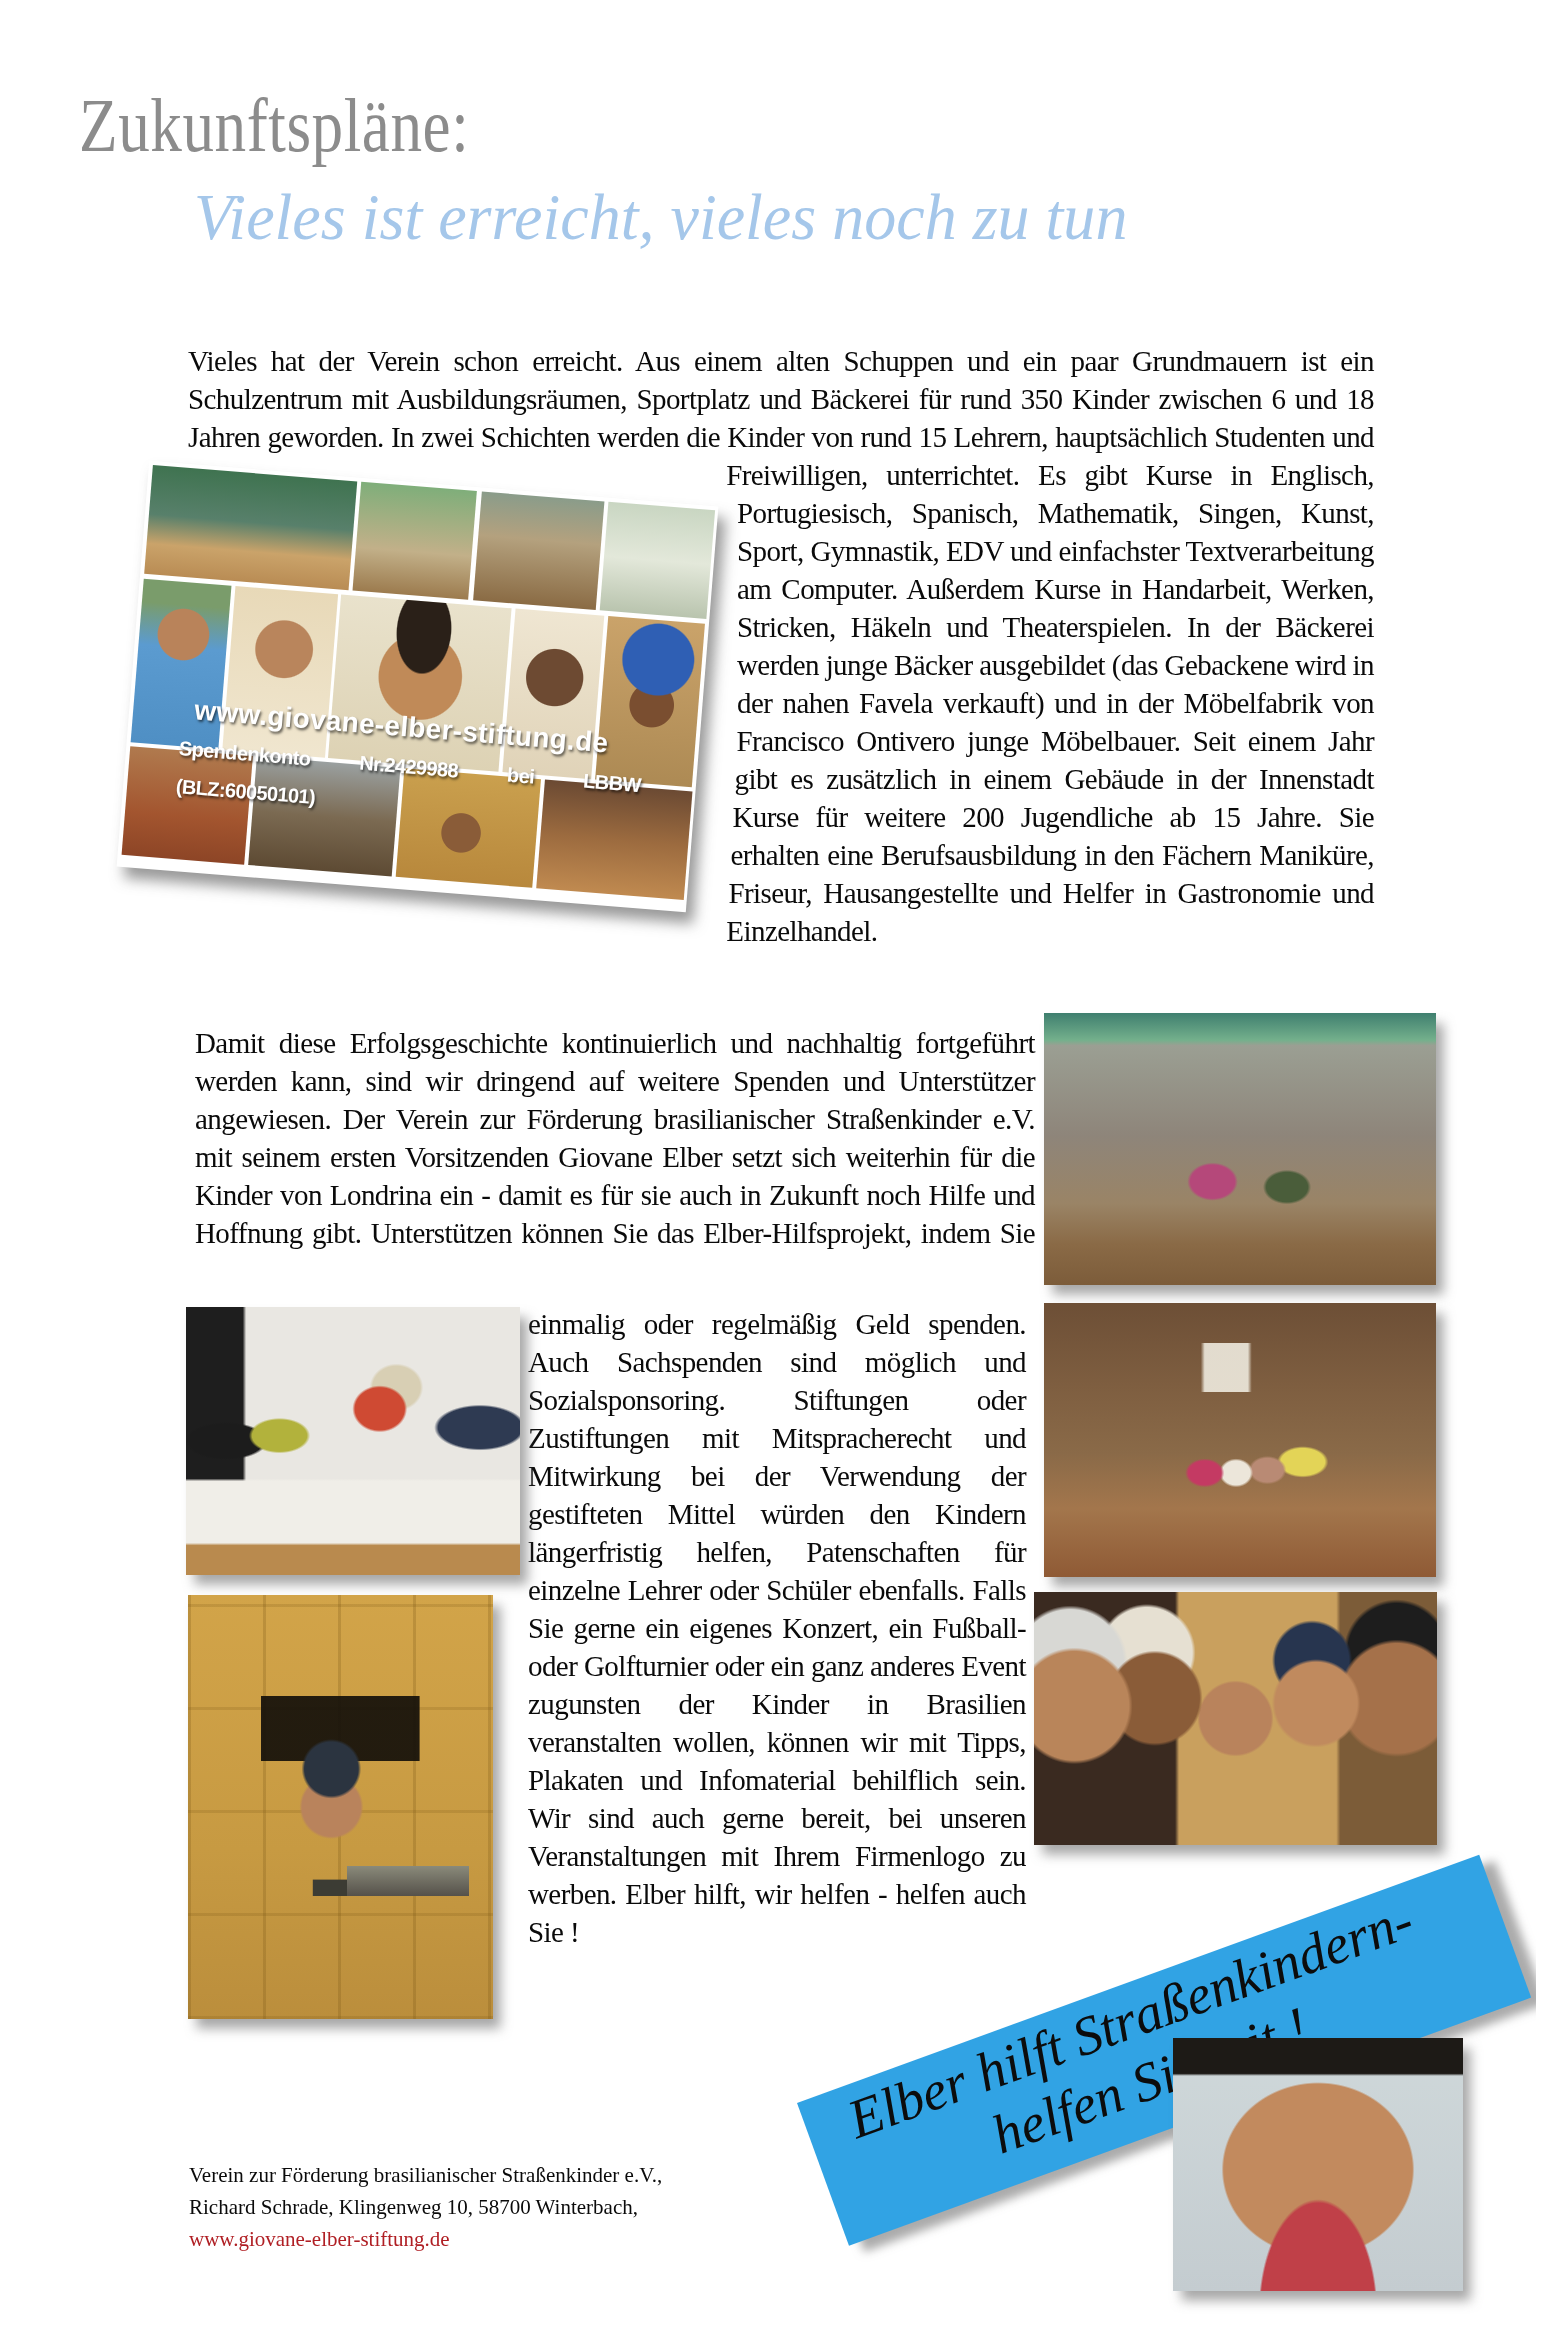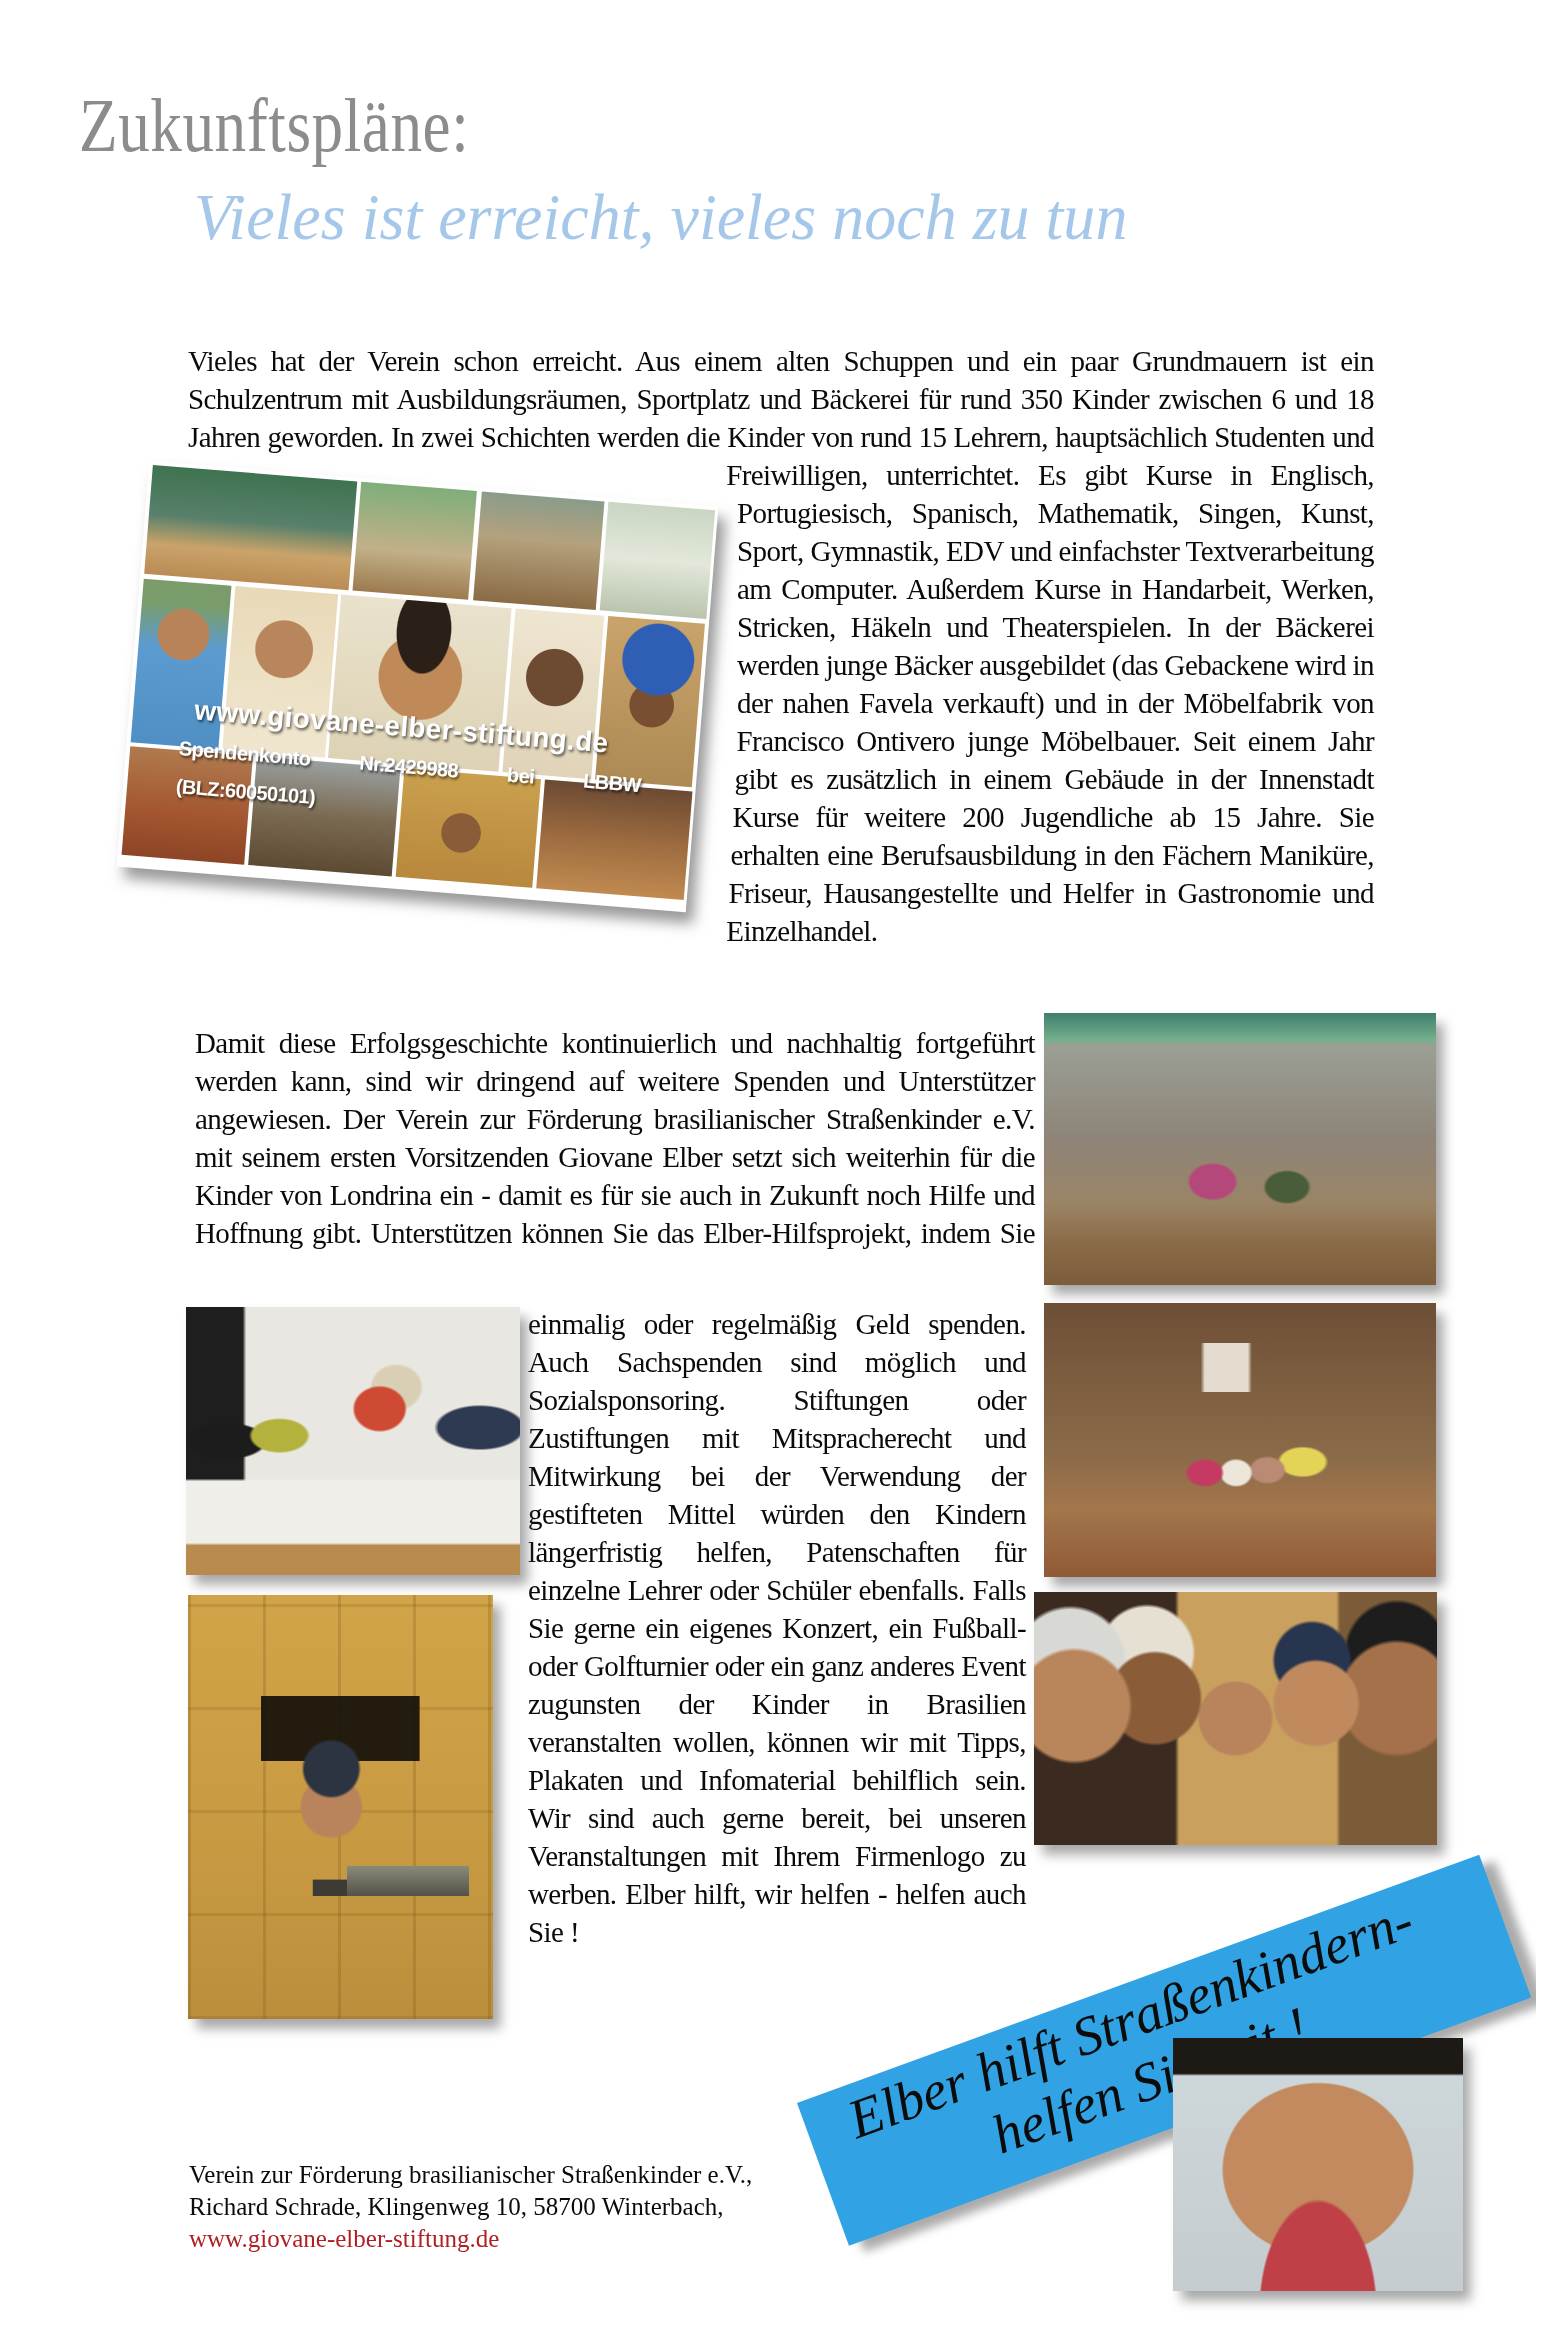--- a/index.html
+++ b/index.html
@@ -99,21 +99,21 @@
 
   
   .banner{position:absolute;left:797px;top:2103px;width:726px;height:152px;background:#31a3e4;
           transform:rotate(-20deg);transform-origin:0 0;z-index:2;
           box-shadow:12.3px 11px 9.6px rgba(115,115,115,.6);
           font-style:italic;color:#0c0c0c;}
   .banner .b1{margin:4.1px 0 0 44px;font-size:55px;line-height:64px;white-space:nowrap;}
   .banner .b2{margin:0 0 0 174px;font-size:55px;line-height:64px;white-space:nowrap;}
 
   
-  .footer{position:absolute;left:189px;top:2159px;font-size:25px;line-height:32px;}
+  .footer{position:absolute;left:189px;top:2159px;font-size:21px;line-height:32px;}
   .footer .link{color:#b01f24;text-decoration:none;cursor:pointer;}
 </style>
 </head>
 <body>
 
 <div class="page">
 
   <div class="title">Zukunftspläne:</div>
   <div class="subtitle">Vieles ist erreicht, vieles noch zu tun</div>
 

